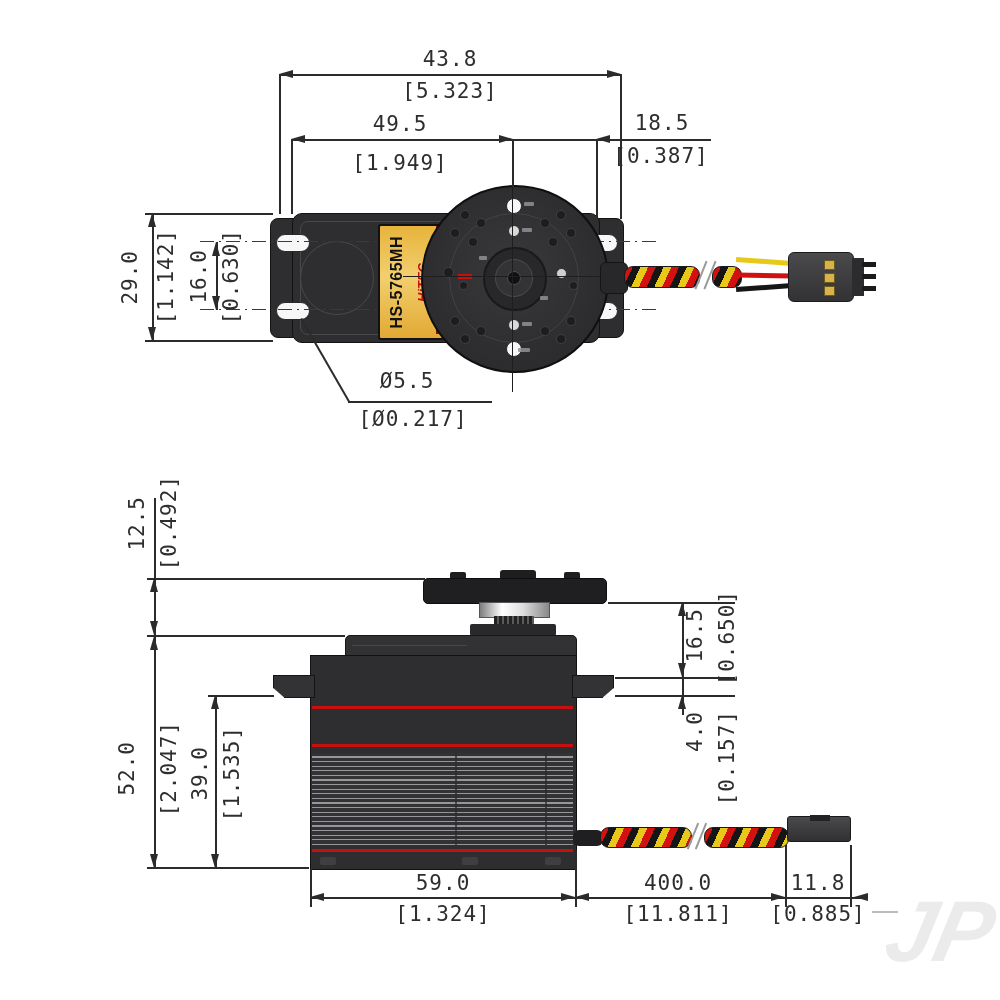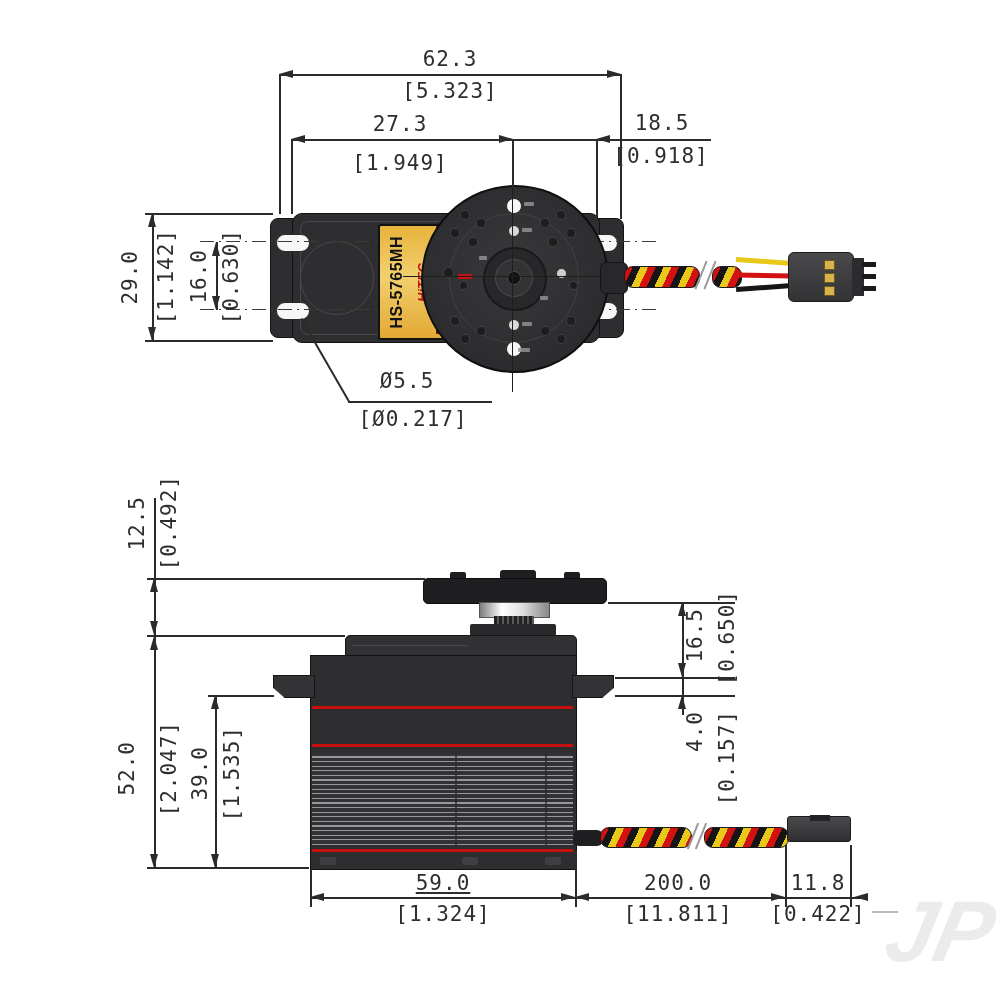--- a/index.html
+++ b/index.html
@@ -127,50 +127,50 @@
 
   <div class="abs" style="inset:0;">
 
     <div>
       <div class="hl" style="left:279px;top:74px;width:342px;"></div>
       <div class="ar l" style="left:279px;top:70px;"></div>
       <div class="ar r" style="left:607px;top:70px;"></div>
       <div class="vl" style="left:279px;top:74px;height:140px;"></div>
       <div class="vl" style="left:620px;top:74px;height:145px;"></div>
       <div class="dim" style="left:385px;top:48px;width:130px;height:22px;">
-          <span>62.3</span>
+          <span>43.8</span>
         </div>
       <div class="dim" style="left:385px;top:80px;width:130px;height:22px;">
           <span>[5.323]</span>
         </div>
     </div>
 
     <div>
       <div class="hl" style="left:291px;top:139px;width:222px;"></div>
       <div class="ar l" style="left:291px;top:135px;"></div>
       <div class="ar r" style="left:499px;top:135px;"></div>
       <div class="vl" style="left:291px;top:139px;height:75px;"></div>
       <div class="vl" style="left:512px;top:139px;height:48px;"></div>
       <div class="dim" style="left:335px;top:113px;width:130px;height:22px;">
-          <span>27.3</span>
+          <span>49.5</span>
         </div>
       <div class="dim" style="left:335px;top:140px;width:130px;height:22px;margin-top:12px;">
           <span>[1.949]</span>
         </div>
     </div>
 
     <div>
       <div class="hl" style="left:513px;top:139px;width:198px;"></div>
       <div class="ar l" style="left:596px;top:135px;"></div>
       <div class="vl" style="left:596px;top:139px;height:78px;"></div>
       <div class="dim" style="left:612px;top:112px;width:100px;height:22px;">
           <span>18.5</span>
         </div>
       <div class="dim" style="left:608px;top:145px;width:106px;height:22px;">
-          <span>[0.918]</span>
+          <span>[0.387]</span>
         </div>
     </div>
 
     <div>
       <div class="vl" style="left:152px;top:213px;height:128px;"></div>
       <div class="ar u" style="left:148px;top:213px;"></div>
       <div class="ar d" style="left:148px;top:327px;"></div>
       <div class="hl" style="left:145px;top:213px;width:128px;"></div>
       <div class="hl" style="left:145px;top:340px;width:128px;"></div>
       <div class="dim vdim" style="left:119px;top:232px;width:22px;height:90px;">
@@ -307,48 +307,48 @@
           <span>[0.157]</span>
         </div>
     </div>
 
     <div>
       <div class="hl" style="left:310px;top:897px;width:265px;"></div>
       <div class="ar l" style="left:310px;top:893px;"></div>
       <div class="ar r" style="left:561px;top:893px;"></div>
       <div class="vl" style="left:310px;top:869px;height:38px;"></div>
       <div class="vl" style="left:575px;top:850px;height:57px;"></div>
-      <div class="dim" style="left:378px;top:872px;width:130px;height:22px;text-decoration:underline;">
+      <div class="dim" style="left:378px;top:872px;width:130px;height:22px;">
           <span>59.0</span>
         </div>
       <div class="dim" style="left:378px;top:903px;width:130px;height:22px;">
           <span>[1.324]</span>
         </div>
     </div>
     <div>
       <div class="hl" style="left:575px;top:897px;width:210px;"></div>
       <div class="ar l" style="left:575px;top:893px;"></div>
       <div class="ar r" style="left:771px;top:893px;"></div>
       <div class="dim" style="left:608px;top:872px;width:140px;height:22px;">
-          <span>200.0</span>
+          <span>400.0</span>
         </div>
       <div class="dim" style="left:606px;top:903px;width:144px;height:22px;justify-content:center;">
           <span>[11.811]</span>
         </div>
     </div>
     <div>
       <div class="vl" style="left:785px;top:845px;height:62px;"></div>
       <div class="vl" style="left:850px;top:845px;height:62px;"></div>
       <div class="hl" style="left:785px;top:897px;width:83px;"></div>
       <div class="ar l" style="left:854px;top:893px;"></div>
       <div class="dim" style="left:780px;top:872px;width:76px;height:22px;">
           <span>11.8</span>
         </div>
       <div class="dim" style="left:776px;top:903px;width:84px;height:22px;">
-          <span>[0.422]</span>
+          <span>[0.885]</span>
         </div>
     </div>
   </div>
 
   <div class="abs" style="left:872px;top:911px;width:26px;height:2px;background:#bbbbbb;"></div>
   <div class="abs wm" style="left:888px;top:888px;font-size:86px;line-height:1;">JP</div>
 
 </div>
 
 </body></html>

